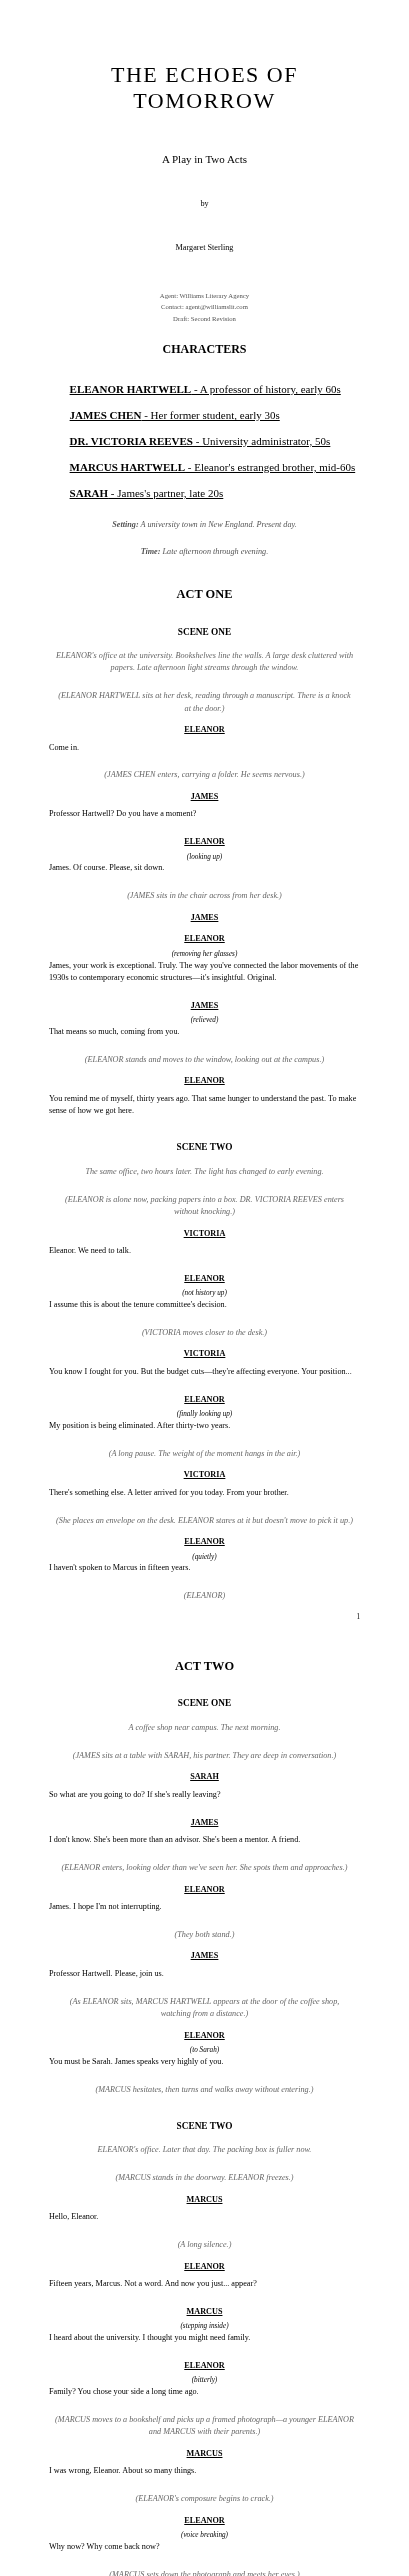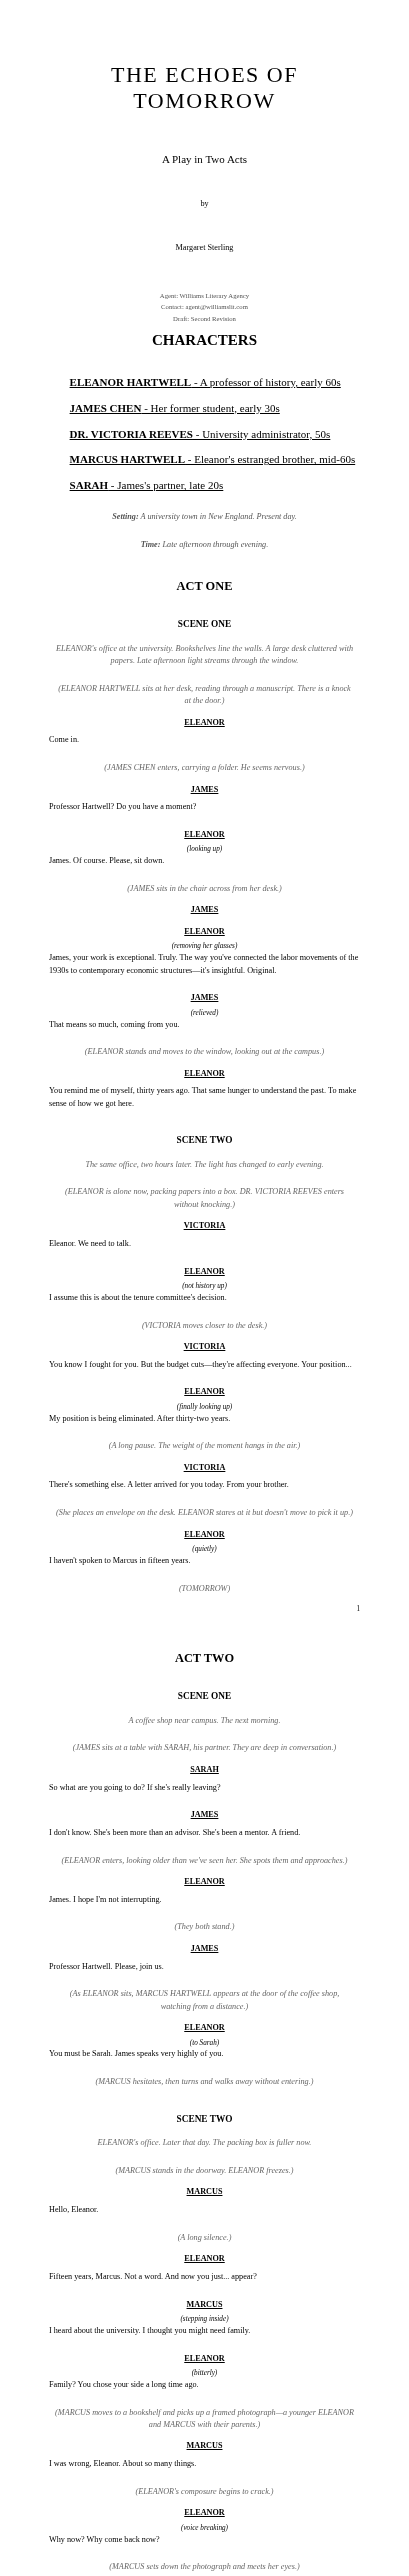--- a/index.html
+++ b/index.html
@@ -47,23 +47,23 @@
     .agent-info {
       text-align: center;
       color: #555;
       font-size: 6.7px;
       line-height: 1.7;
       margin-top: 36px;
     }
     .agent-info div { margin: 0; }
     .characters-heading {
       text-align: center;
-      font-size: 15px;
-      font-weight: bold;
-      margin: 7px 0 0 0;
+      font-size: 12px;
+      font-weight: bold;
+      margin: 18px 0 0 0;
       line-height: 1.2;
     }
     .character-list {
       margin: 25px 0 0 20.6px;
       padding: 0;
       list-style: none;
     }
     .character-list li {
       margin: 0 0 9.3px 0;
       font-size: 11px;
@@ -211,21 +211,21 @@
         <div class="character-cue">ELEANOR</div>
         <div class="parenthetical">(finally looking up)</div>
         <p class="dialogue">My position is being eliminated. After thirty-two years.</p>
         <p class="stage-direction">(A long pause. The weight of the moment hangs in the air.)</p>
         <div class="character-cue">VICTORIA</div>
         <p class="dialogue">There's something else. A letter arrived for you today. From your brother.</p>
         <p class="stage-direction">(She places an envelope on the desk. ELEANOR stares at it but doesn't move to pick it up.)</p>
         <div class="character-cue">ELEANOR</div>
         <div class="parenthetical">(quietly)</div>
         <p class="dialogue">I haven't spoken to Marcus in fifteen years.</p>
-        <p class="stage-direction">(TOMORROW)</p>
+        <p class="stage-direction">(ELEANOR)</p>
       </div>
   </section>
 
   <div class="page-number">1</div>
   <div class="page-break-gap"></div>
 
   <h2 class="act-heading" style="margin-top:0;">ACT TWO</h2>
 
   <section>
     <h3 class="scene-heading">SCENE ONE</h3>

